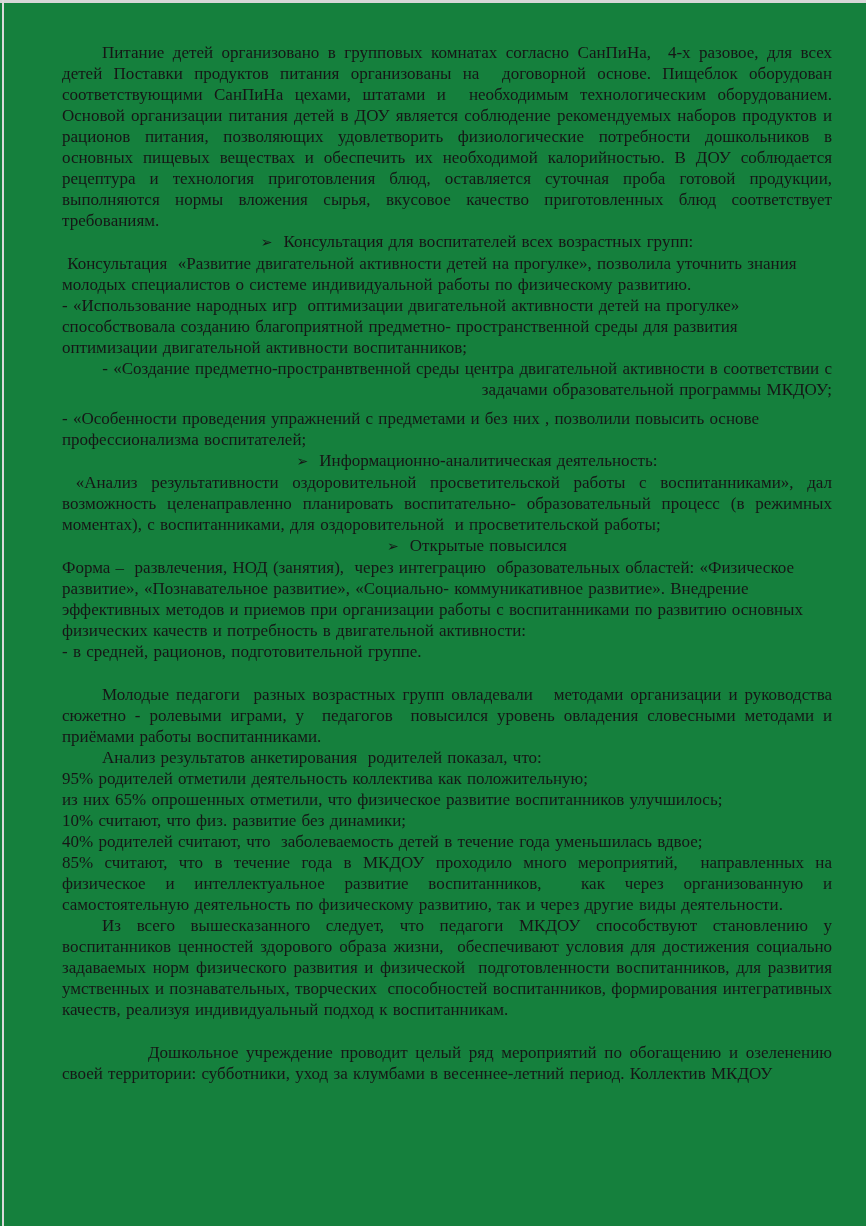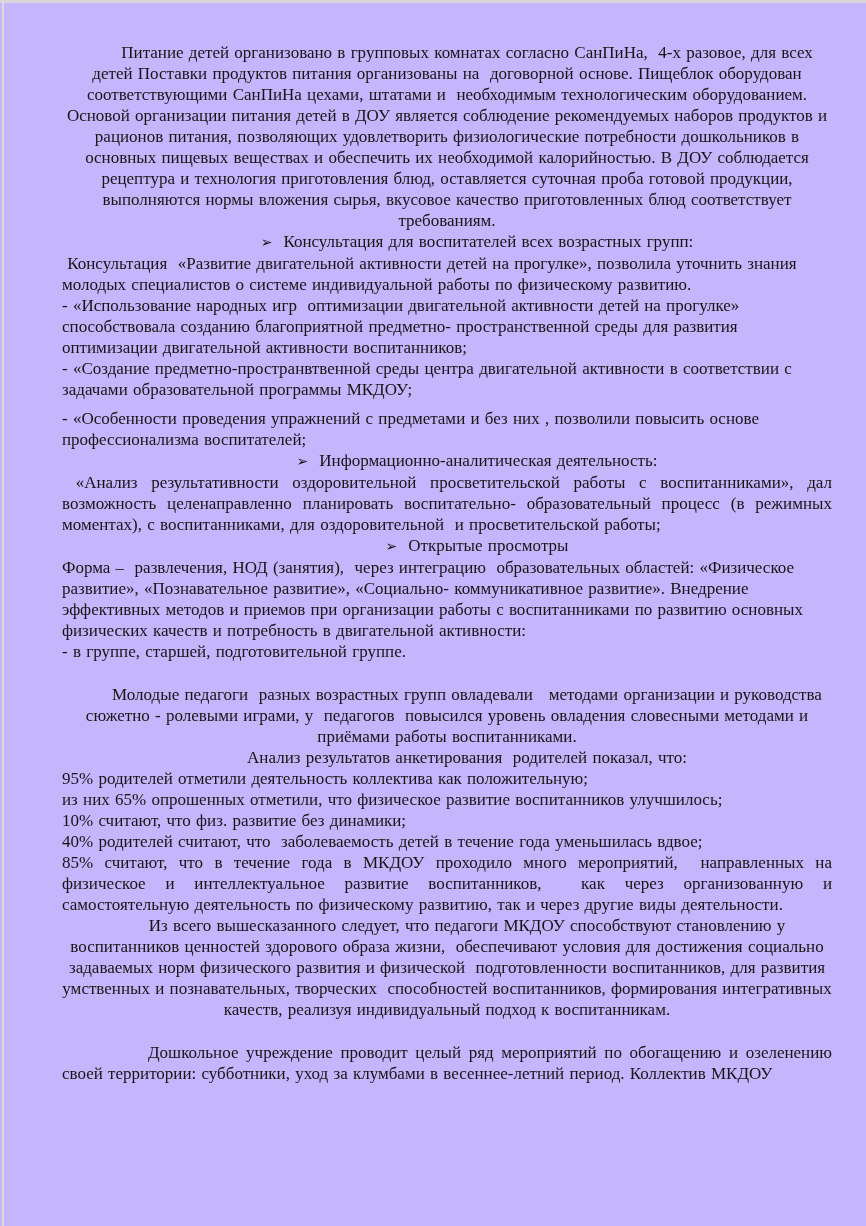--- a/index.html
+++ b/index.html
@@ -5,21 +5,21 @@
   html, body {
     margin: 0;
     padding: 0;
     background: #ffffff;
   }
   .page {
     position: relative;
     width: 866px;
     height: 1226px;
     box-sizing: border-box;
-    background: #c4b5fd;
+    background: #15803d;
     padding: 42px 34px 0 62px;
     font-family: "Liberation Serif", serif;
     font-size: 17px;
     line-height: 21px;
     color: #161616;
     overflow: hidden;
   }
   .edge-top {
     position: absolute;
     top: 0; left: 0; right: 0;
@@ -32,23 +32,23 @@
     width: 2px;
     background: #dadada;
   }
   p {
     margin: 0;
     text-align: justify;
     white-space: pre-wrap;
     word-spacing: 1px;
   }
   p.left { text-align: left; }
-  p.ind { text-indent: 40px; text-align: center; }
+  p.ind { text-indent: 40px; }
   p.big-ind { text-indent: 86px; }
-  p.gap-after { margin-bottom: 8px; }
+  p.gap-after { margin-bottom: 8px; text-align: right; }
   p.blank-after { margin-bottom: 22px; }
   .bullet {
     padding-left: 60px;
     text-align: center;
   }
   .bullet .marker {
     font-family: "DejaVu Sans", sans-serif;
     font-size: 14px;
     margin-right: 11px;
   }
@@ -71,25 +71,25 @@
 
   <p class="left gap-after">- «Создание предметно-пространвтвенной среды центра двигательной активности в соответствии с задачами образовательной программы МКДОУ;</p>
 
 
   <p class="left">- «Особенности проведения упражнений с предметами и без них , позволили повысить основе профессионализма воспитателей;</p>
 
   <p class="bullet"><span class="marker">➢</span><span>Информационно-аналитическая деятельность:</span></p>
 
   <p> «Анализ результативности оздоровительной просветительской работы с воспитанниками», дал возможность целенаправленно планировать воспитательно- образовательный процесс (в режимных моментах), с воспитанниками, для оздоровительной  и просветительской работы;</p>
 
-  <p class="bullet"><span class="marker">➢</span><span>Открытые просмотры</span></p>
+  <p class="bullet"><span class="marker">➢</span><span>Открытые повысился</span></p>
 
   <p class="left">Форма –  развлечения, НОД (занятия),  через интеграцию  образовательных областей: «Физическое развитие», «Познавательное развитие», «Социально- коммуникативное развитие». Внедрение  эффективных методов и приемов при организации работы с воспитанниками по развитию основных физических качеств и потребность в двигательной активности:</p>
 
-  <p class="left blank-after">- в группе, старшей, подготовительной группе.</p>
+  <p class="left blank-after">- в средней, рационов, подготовительной группе.</p>
 
   <p class="ind">Молодые педагоги  разных возрастных групп овладевали   методами организации и руководства сюжетно - ролевыми играми, у  педагогов  повысился уровень овладения словесными методами и приёмами работы воспитанниками.</p>
 
 
   <p class="left ind">Анализ результатов анкетирования  родителей показал, что:</p>
 
   <p class="left">95% родителей отметили деятельность коллектива как положительную;</p>
 
   <p class="left">из них 65% опрошенных отметили, что физическое развитие воспитанников улучшилось;</p>
 

